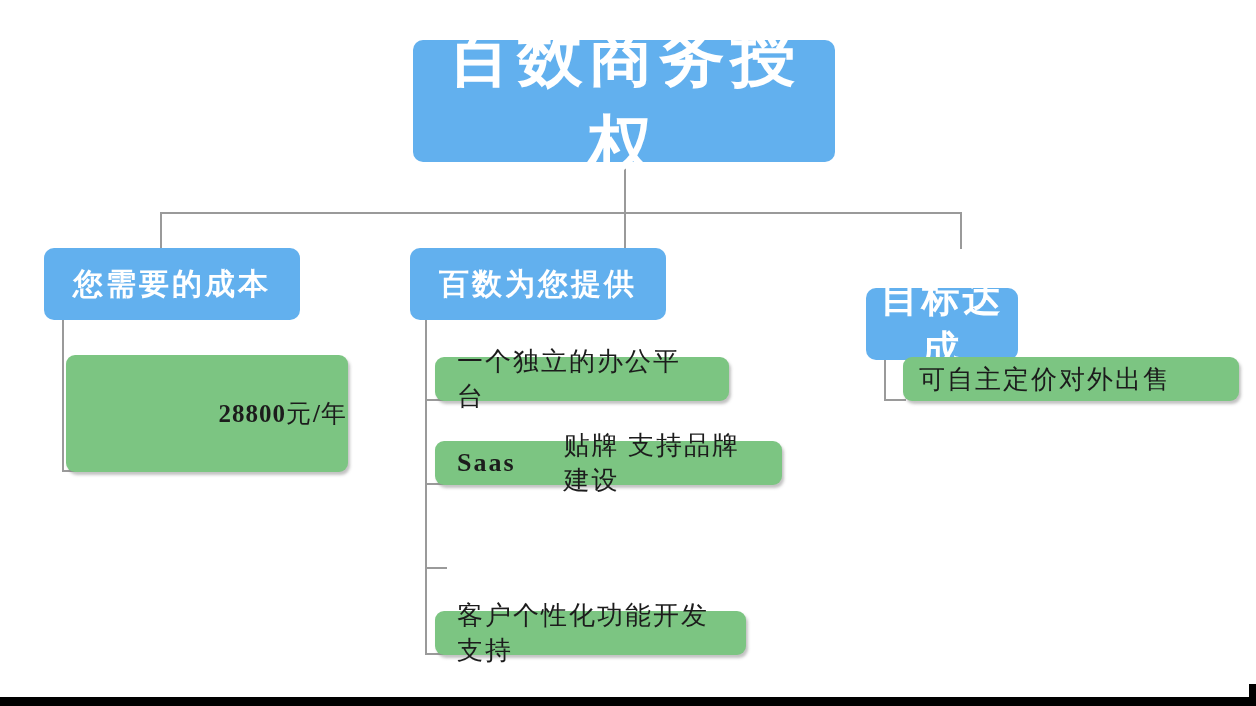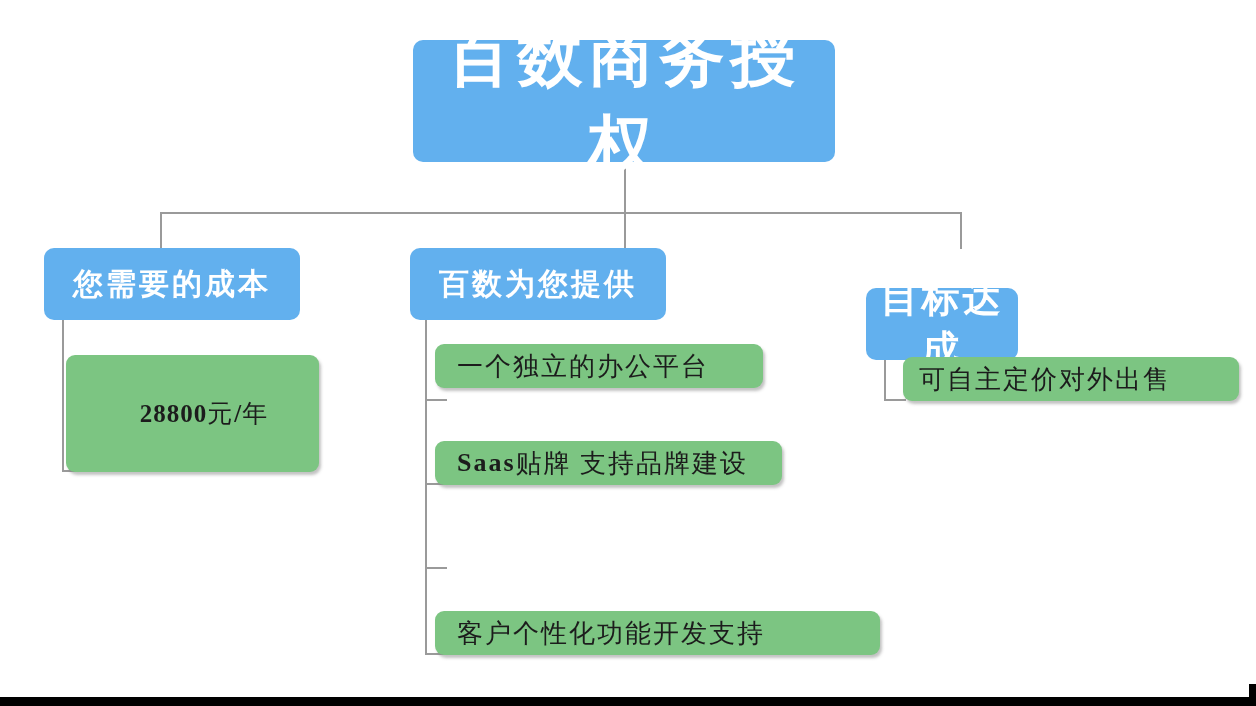--- a/index.html
+++ b/index.html
@@ -65,43 +65,43 @@
 
   
   #node-cost       { left: 44px;  top: 248px; width: 256px; height: 72px; font-size: 30px; }
   #node-provide    { left: 410px; top: 248px; width: 256px; height: 72px; font-size: 30px; }
   #node-goal       { left: 866px; top: 248px; width: 152px; height: 72px; font-size: 38px; margin-top: 40px; }
 
   
   #node-cost-detail {
     left: 66px;
     top: 355px;
-    width: 253px;
+    width: 282px;
     height: 117px;
     padding: 8px 0 8px 24px;
     font-size: 25px;
     line-height: 33px;
     flex-direction: column;
     justify-content: center;
-    align-items: center;
+    align-items: flex-end;
   }
   #node-cost-detail .line { white-space: nowrap; }
   #node-cost-detail b { font-weight: bold; letter-spacing: 1px; }
 
   
   .item {
     height: 44px;
     font-size: 26px;
     padding-left: 22px;
     padding-right: 22px;
   }
-  #node-item-0 { left: 435px; top: 344px; width: 328px; }
-  #node-item-1 { left: 435px; top: 441px; width: 347px; }
+  #node-item-0 { left: 435px; top: 357px; width: 294px; }
+  #node-item-1 { left: 435px; top: 441px; width: 347px; gap: 48px; }
   #node-item-2 { left: 435px; top: 525px; width: 249px; }
-  #node-item-3 { left: 435px; top: 611px; width: 445px; }
+  #node-item-3 { left: 435px; top: 611px; width: 311px; }
 
   
   #node-goal-detail {
     left: 903px;
     top: 357px;
     width: 336px;
     height: 44px;
     font-size: 26px;
     padding-left: 16px;
     padding-right: 22px;

